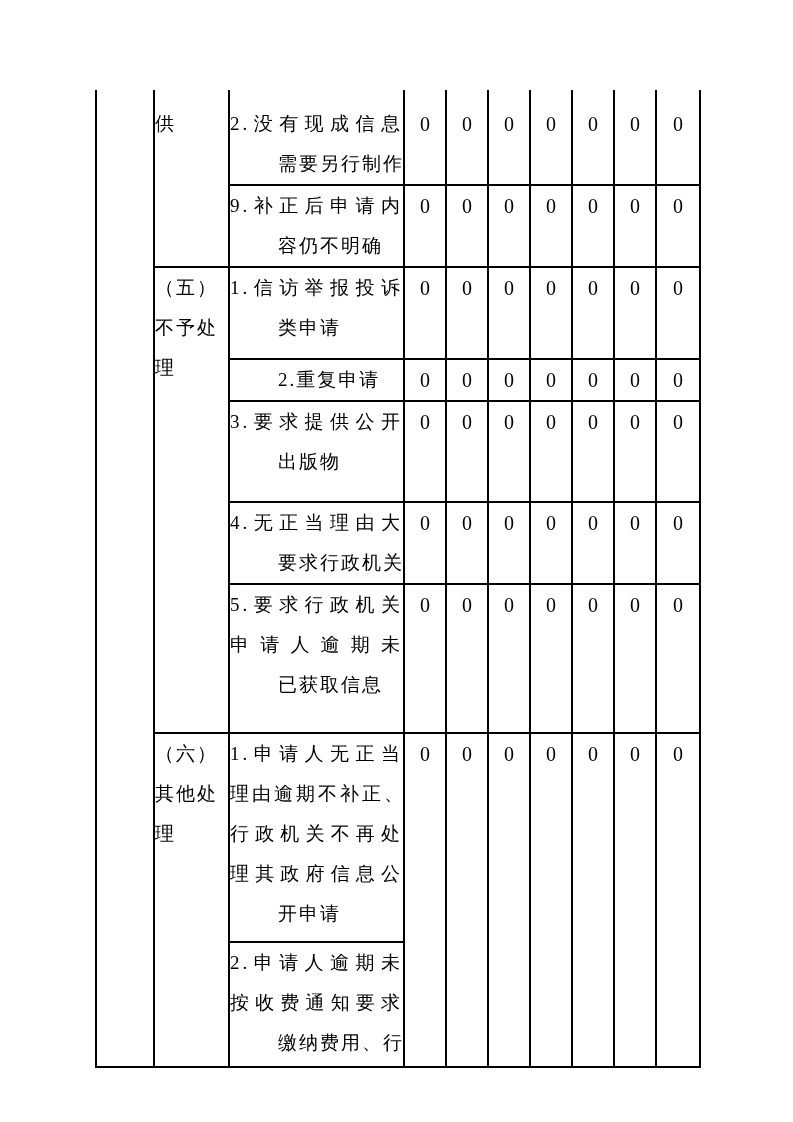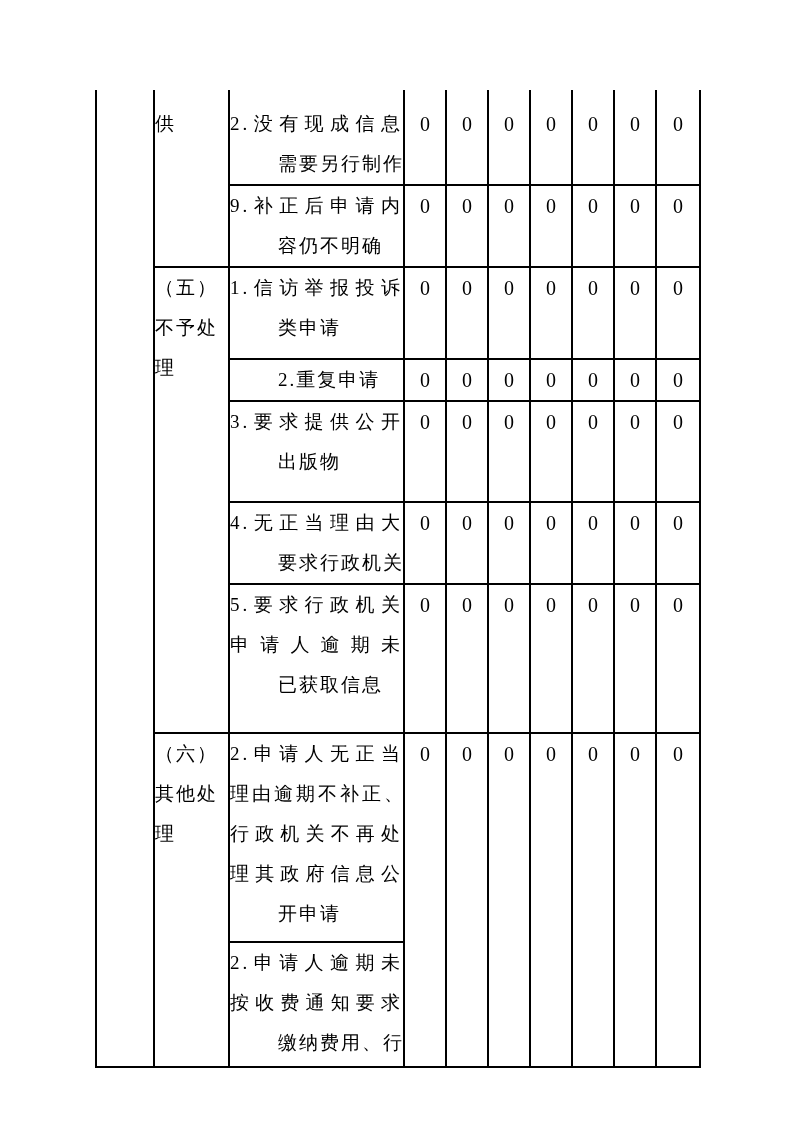--- a/index.html
+++ b/index.html
@@ -201,21 +201,21 @@
       <td class="val">0</td>
     </tr>
 
     <tr style="height:209px">
       <td class="label" rowspan="2">
         <span class="lbl-ln">（六）</span>
         <span class="lbl-ln">其他处</span>
         <span class="lbl-ln">理</span>
       </td>
       <td class="desc">
-        <span class="ln">2.申请人无正当</span>
+        <span class="ln">1.申请人无正当</span>
         <span class="ln">理由逾期不补正、</span>
         <span class="ln">行政机关不再处</span>
         <span class="ln">理其政府信息公</span>
         <span class="ln last">开申请</span>
       </td>
       <td class="val" rowspan="2">0</td>
       <td class="val" rowspan="2">0</td>
       <td class="val" rowspan="2">0</td>
       <td class="val" rowspan="2">0</td>
       <td class="val" rowspan="2">0</td>

